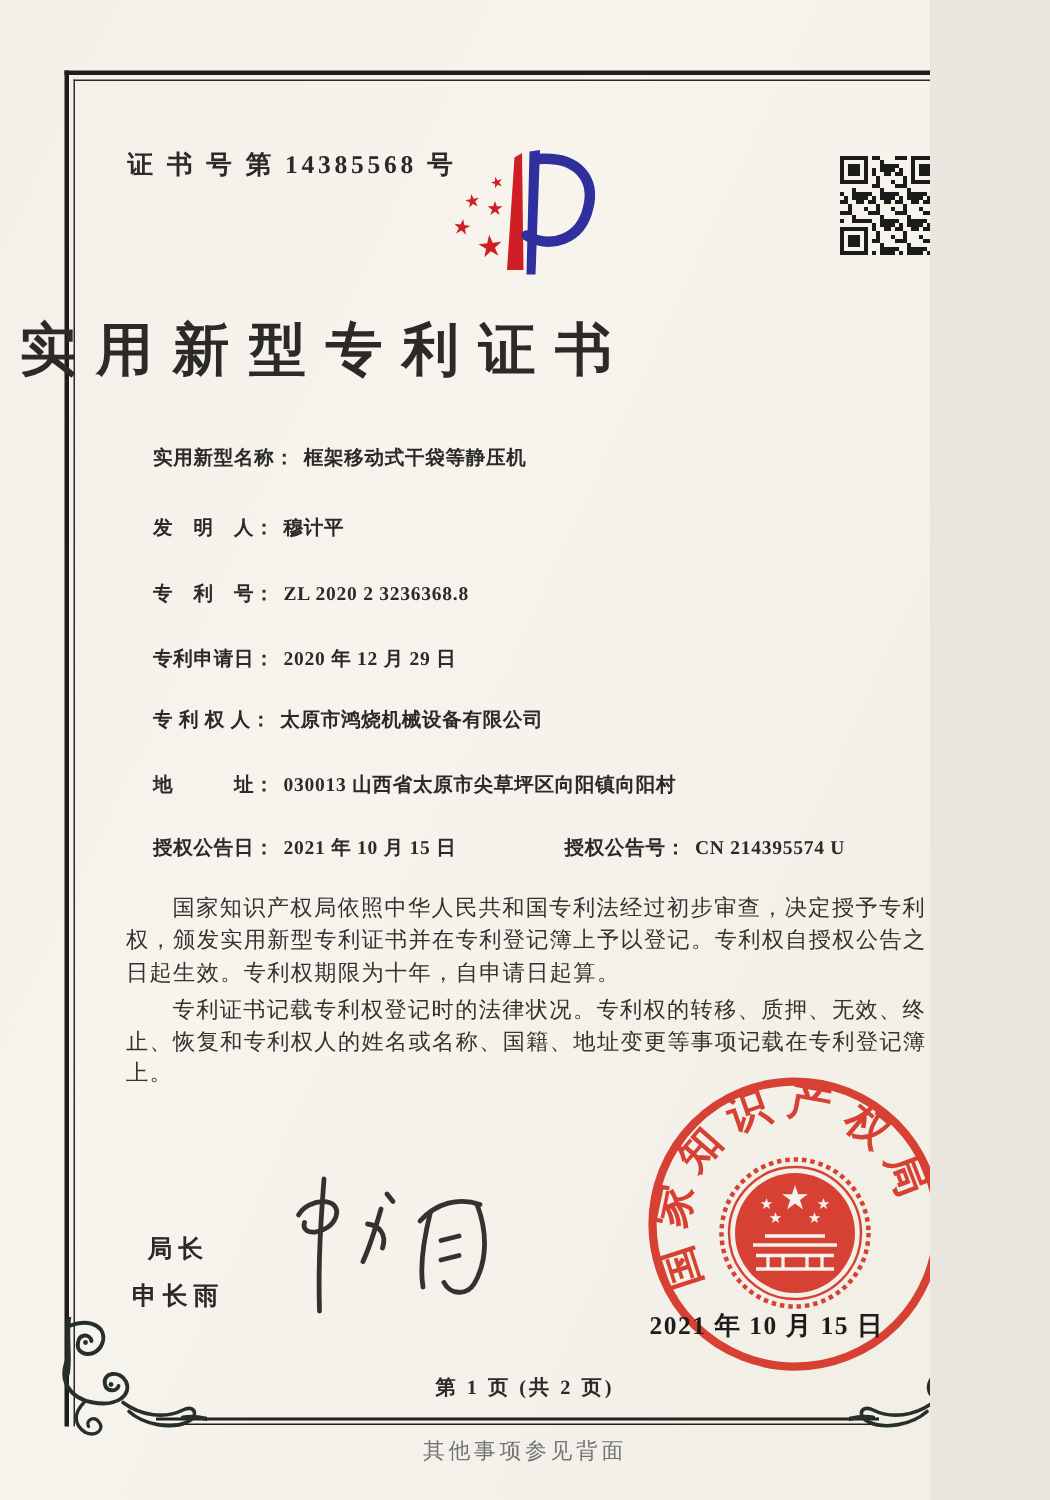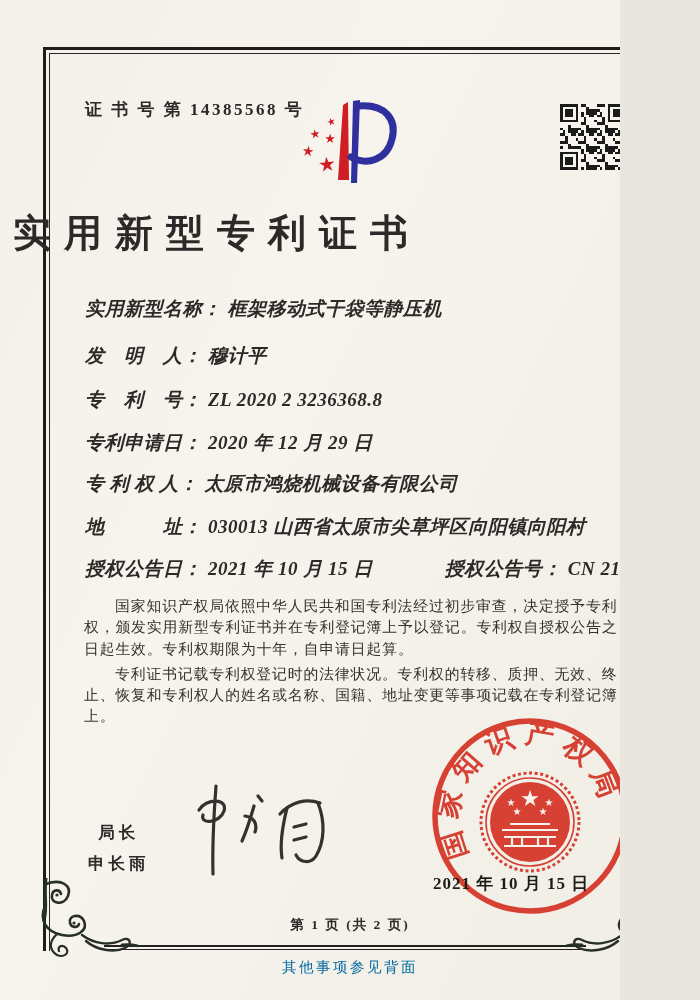--- a/index.html
+++ b/index.html
@@ -9,33 +9,33 @@
         background:linear-gradient(115deg,rgba(235,232,222,.35),rgba(255,255,255,0) 40%,rgba(230,227,215,.3) 90%);
         pointer-events:none;}
   
   .frame{position:absolute;left:43px;top:47px;width:617px;height:901px;
          border-top:3px solid #1e1d1b;border-left:3px solid #1e1d1b;border-right:3px solid #1e1d1b;}
   .frame-inner{position:absolute;left:3px;top:3px;right:3px;bottom:0;
          border-top:1px solid #2a2927;border-left:1px solid #2a2927;border-right:1px solid #2a2927;}
   .cert-no{position:absolute;left:85px;top:98px;font-size:17px;font-weight:600;letter-spacing:2.5px;}
   .title{position:absolute;left:0;top:208px;width:700px;text-align:left;
          font-size:38px;font-weight:700;letter-spacing:13px;padding-left:13px;box-sizing:border-box;}
-  .fieldrow{position:absolute;left:85px;font-size:19px;font-weight:600;letter-spacing:.5px;white-space:nowrap;font-style:italic;}
+  .fieldrow{position:absolute;left:102px;font-size:13px;font-weight:600;letter-spacing:.5px;white-space:nowrap;}
   .fieldrow .val{margin-left:6px;}
   .grant{display:flex;gap:72px;}
   .bodytext{position:absolute;left:80px;top:592px;width:546px;font-size:14.8px;line-height:1.44;
             letter-spacing:.9px;color:#34322d;font-weight:500;}
   .bodytext p{margin:4px;text-indent:2.1em;}
   .signer{position:absolute;left:88px;top:818px;font-size:16.5px;letter-spacing:4px;font-weight:700;line-height:1.85;text-align:center;}
   .seal-date{position:absolute;left:433px;top:872px;font-size:17px;font-weight:600;letter-spacing:1px;color:#1d1c1a;z-index:6;}
   .page-num{position:absolute;left:0;top:916px;width:700px;text-align:center;font-size:13.5px;letter-spacing:2px;font-weight:600;}
   .bottom-rule{position:absolute;left:104px;top:945px;width:482px;border-top:2.5px solid #222120;z-index:1;}
   .bottom-rule::after{content:"";display:block;margin-top:2px;border-top:1px solid #222120;}
   .back-note{position:absolute;left:0;top:958px;width:700px;text-align:center;font-size:14.5px;
-             letter-spacing:2.5px;color:#0369a1;font-weight:500;}
+             letter-spacing:2.5px;color:#737373;font-weight:500;}
   .abs{position:absolute;}
   svg{display:block;}
 </style>
 </head>
 <body>
 
 <div class="page">
 
   <div class="frame">
     <div class="frame-inner"></div>

